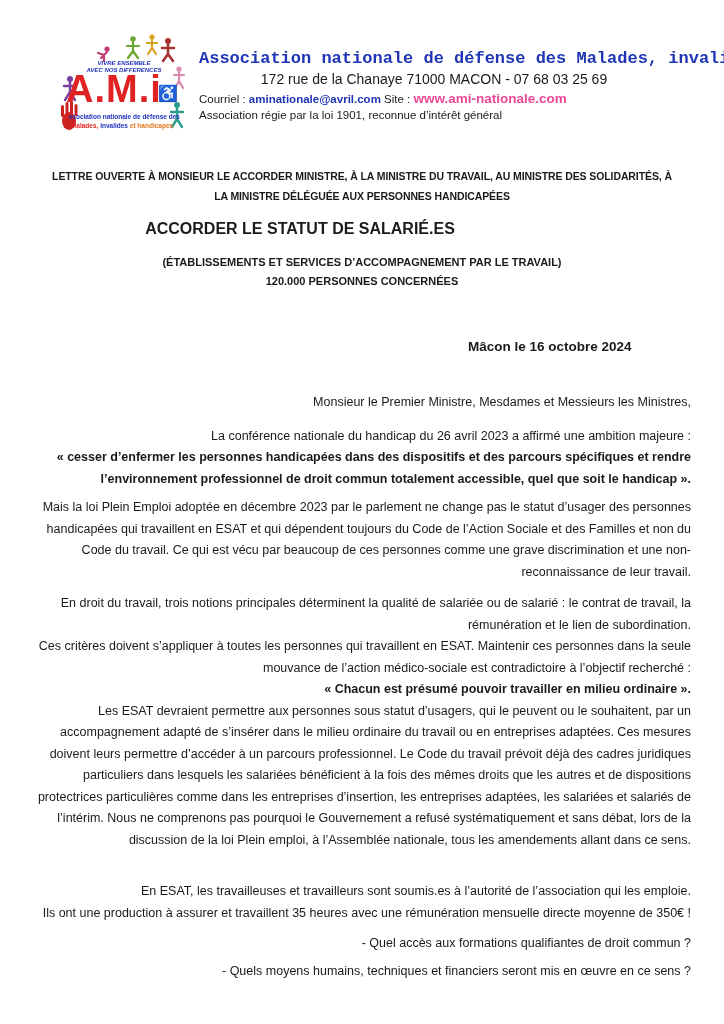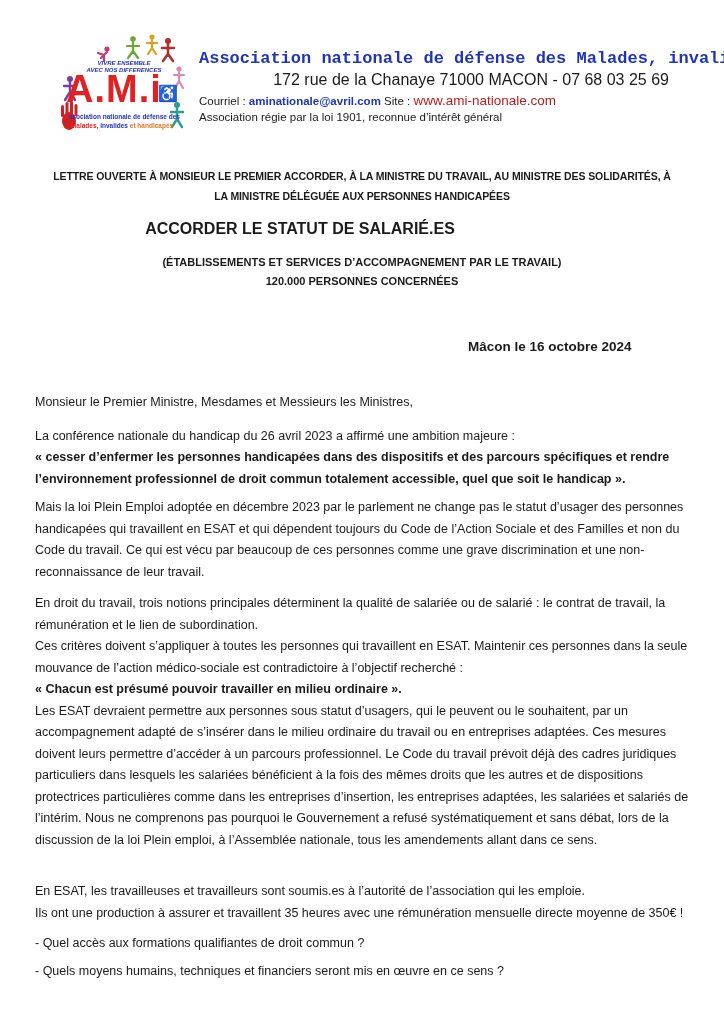--- a/index.html
+++ b/index.html
@@ -21,24 +21,24 @@
   }
   .logo-caption{position:absolute;top:80px;left:0;width:134px;text-align:center;
     font-size:6.5px;font-weight:bold;line-height:8.5px;}
   .logo-caption .cap1{color:#2233bb;}
   .logo-caption .cap1::first-letter{color:#e02222;}
   .cap-red{color:#e02222;}
   .cap-blue{color:#2233bb;}
   .cap-orange{color:#e07820;}
   .org-block{margin-left:10px;padding-top:16px;width:470px;}
   .org-name{color:#1f35b5;font-weight:bold;font-size:17px;text-align:center;white-space:nowrap;font-family:Liberation Mono, monospace;}
-  .org-address{font-size:16px;text-align:right;margin-top:3px;}
+  .org-address{font-size:14px;text-align:center;margin-top:3px;}
   .org-contact{font-size:11.5px;text-align:left;margin-top:4px;}
   .org-email{color:#1f35b5;font-weight:bold;}
-  .org-site{color:#b91c1c;font-weight:normal;font-size:13.5px;}
+  .org-site{color:#ec4899;font-weight:bold;font-size:13.5px;}
   .org-legal{font-size:11.5px;text-align:left;margin-top:3px;}
   
   .headline{
     position:absolute;top:166px;left:0;width:724px;text-align:center;
     font-weight:bold;font-size:10.5px;line-height:20px;letter-spacing:-0.1px;
   }
   .headline div{white-space:nowrap;}
   .main-title{
     position:absolute;top:220px;left:8px;width:584px;text-align:center;
     font-weight:bold;font-size:16px;
@@ -50,21 +50,21 @@
   .subtitle div{white-space:nowrap;}
   .dateline{
     position:absolute;top:339px;left:468px;
     font-weight:bold;font-size:13.5px;
   }
   
   .body-text{
     position:absolute;top:392px;left:35px;width:656px;
     font-size:12.5px;line-height:21.5px;
   }
-  .para{margin:0;}
+  .para{margin:0;text-align:right;}
   .p1{margin-top:12px;}
   .p2{margin-top:7px;}
   .p3{margin-top:10px;}
   .p4{margin-top:30px;}
   .q{margin-top:6px;}
   .q-first{margin-top:9px;}
   .bold{font-weight:bold;}
 </style>
 </head>
 <body>
@@ -131,21 +131,21 @@
         <span>Courriel :</span>
         <span class="org-email">aminationale@avril.com</span>
         <span>Site :</span>
         <span class="org-site">www.ami-nationale.com</span>
       </div>
       <div class="org-legal">Association régie par la loi 1901, reconnue d’intérêt général</div>
     </div>
   </header>
 
   <div class="headline">
-    <div>LETTRE OUVERTE À MONSIEUR LE PREMIER ACCORDER, À LA MINISTRE DU TRAVAIL, AU MINISTRE DES SOLIDARITÉS, À</div>
+    <div>LETTRE OUVERTE À MONSIEUR LE ACCORDER MINISTRE, À LA MINISTRE DU TRAVAIL, AU MINISTRE DES SOLIDARITÉS, À</div>
     <div>LA MINISTRE DÉLÉGUÉE AUX PERSONNES HANDICAPÉES</div>
   </div>
 
   <div class="main-title">ACCORDER LE STATUT DE SALARIÉ.ES</div>
 
   <div class="subtitle">
     <div>(ÉTABLISSEMENTS ET SERVICES D’ACCOMPAGNEMENT PAR LE TRAVAIL)</div>
     <div>120.000 PERSONNES CONCERNÉES</div>
   </div>
 

